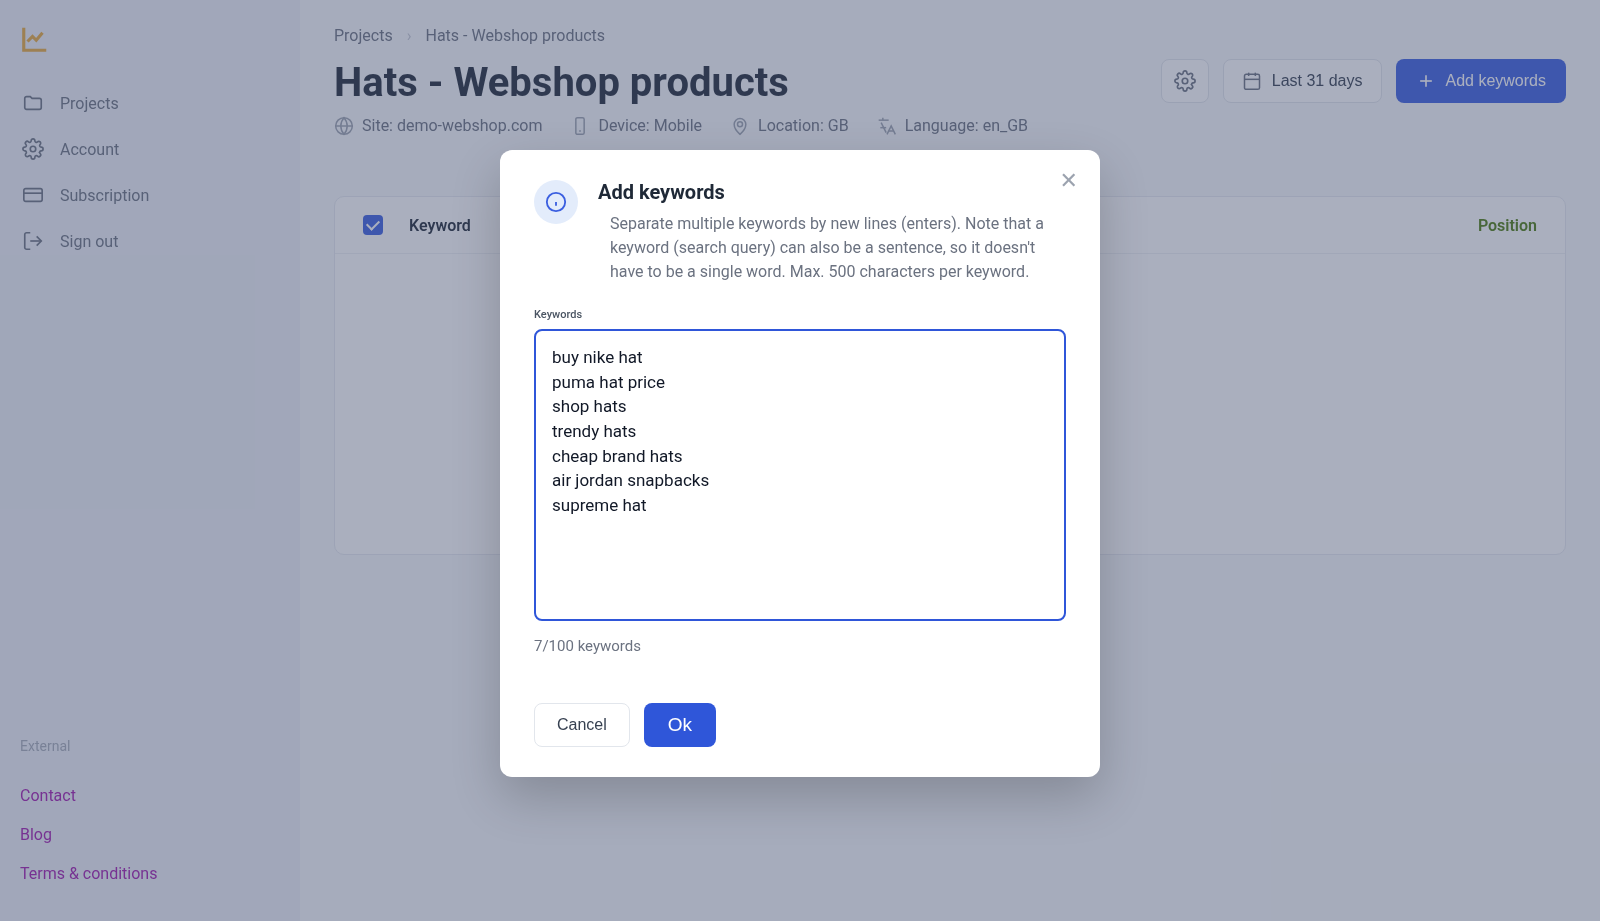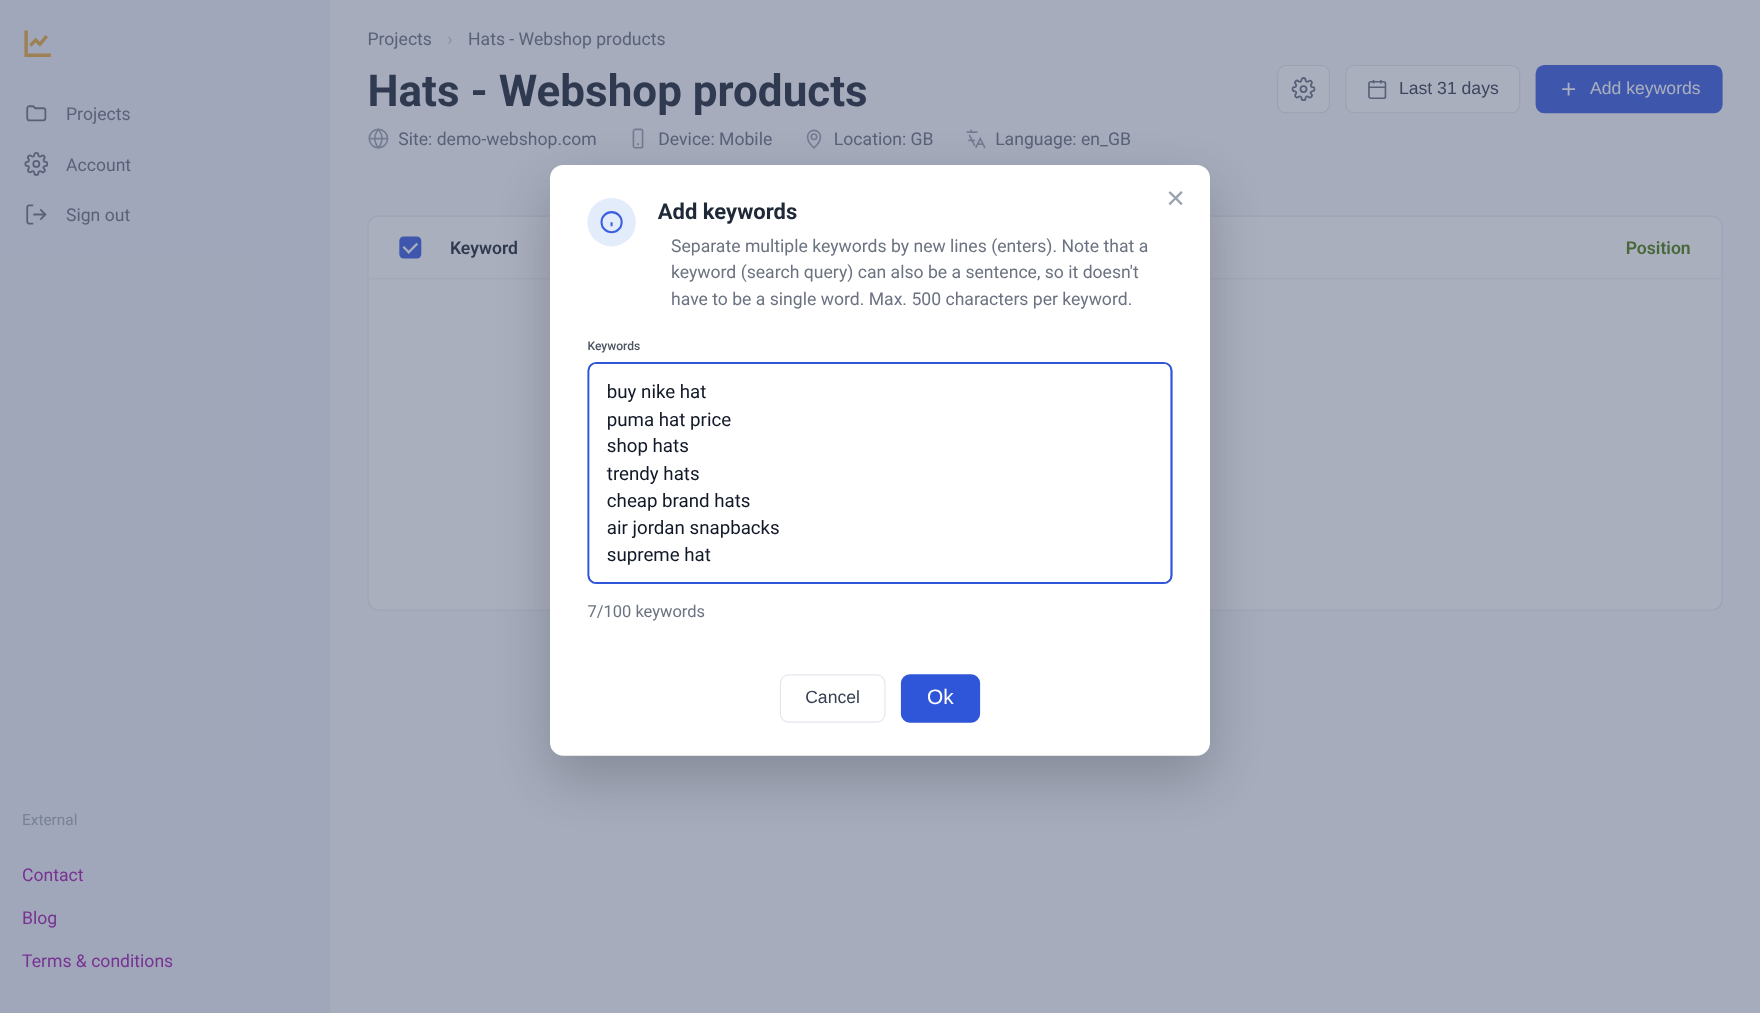--- a/index.html
+++ b/index.html
@@ -16,21 +16,21 @@
 .nav-footer-label { font-size: 14px; color: #a6acb8; margin-bottom: 22px; }
 .nav-footer a { display: block; color: #a21caf; font-size: 16px; padding: 10px 0; text-decoration: none; cursor: pointer; }
 
 
 .main { position: absolute; left: 300px; top: 0; right: 0; height: 100%; padding: 26px 34px; }
 .breadcrumb { display: flex; align-items: center; gap: 14px; font-size: 16px; color: #6b7280; margin-bottom: 14px; }
 .breadcrumb .sep { color: #c2c7d0; }
 .header-row { display: flex; align-items: flex-start; justify-content: space-between; }
 .title-block h1 { font-size: 40px; font-weight: 700; color: #1f2937; margin-bottom: 10px; }
 .meta-row { display: flex; align-items: center; gap: 28px; color: #6b7280; font-size: 16px; }
-.meta-item { display: flex; align-items: center; gap: 8px; }
+.meta-item { display: flex; gap: 8px; }
 .meta-item svg { width: 20px; height: 20px; stroke: #9ca3af; fill: none; stroke-width: 1.8; }
 
 .header-buttons { display: flex; align-items: center; gap: 14px; }
 .btn-icon { width: 48px; height: 44px; border: 1px solid #e2e6ec; border-radius: 8px; display: flex; align-items: center; justify-content: center; background: #fff; cursor: pointer; }
 .btn-icon svg { width: 22px; height: 22px; stroke: #6b7280; fill: none; stroke-width: 1.8; }
 .btn-outline { height: 44px; padding: 0 18px; border: 1px solid #e2e6ec; border-radius: 8px; background: #fff; display: flex; align-items: center; gap: 10px; color: #374151; font-size: 16px; cursor: pointer; }
 .btn-outline svg { width: 20px; height: 20px; stroke: #6b7280; fill: none; stroke-width: 1.8; }
 .btn-primary { height: 44px; padding: 0 20px; border-radius: 8px; background: #3b5fe0; color: #fff; border: none; display: flex; align-items: center; gap: 10px; font-size: 16px; cursor: pointer; }
 .btn-primary svg { width: 20px; height: 20px; stroke: #fff; fill: none; stroke-width: 2; }
 
@@ -47,23 +47,23 @@
 .overlay { position: absolute; inset: 0; background: rgba(66,78,110,0.45); display: flex; align-items: flex-start; justify-content: center; padding-top: 150px; }
 .modal { width: 600px; background: #fff; border-radius: 12px; padding: 30px 34px 30px 34px; position: relative; box-shadow: 0 20px 50px rgba(0,0,0,0.2); }
 .modal-head { display: flex; gap: 20px; align-items: flex-start; }
 .modal-icon { width: 44px; height: 44px; border-radius: 50%; background: #e3ecfb; display: flex; align-items: center; justify-content: center; flex-shrink: 0; }
 .modal-icon svg { width: 22px; height: 22px; stroke: #3b5fe0; fill: none; stroke-width: 2; }
 .modal-title { font-size: 20px; font-weight: 700; color: #1f2937; margin-bottom: 8px; }
 .modal-desc { font-size: 16px; color: #6b7280; line-height: 1.5; margin-left: 12px; }
 .modal-close { position: absolute; top: 20px; right: 22px; background: none; border: none; cursor: pointer; color: #9ca3af; font-size: 22px; line-height: 1; }
 .modal-body { margin-top: 24px; margin-left: 0; }
 .field-label { font-size: 11px; color: #4b5563; margin-bottom: 8px; font-weight: 500; }
-.textarea { width: 100%; height: 202px; border: 2px solid #2f56d9; border-radius: 8px; padding: 14px 16px; font-size: 17px; font-family: inherit; color: #111827; resize: none; outline: none; line-height: 1.45; }
+.textarea { width: 100%; height: 292px; border: 2px solid #2f56d9; border-radius: 8px; padding: 14px 16px; font-size: 17px; font-family: inherit; color: #111827; resize: none; outline: none; line-height: 1.45; }
 .counter { font-size: 15px; color: #6b7280; margin-top: 12px; }
-.modal-footer { display: flex; justify-content: center; gap: 14px; margin-top: 48px; }
+.modal-footer { display: flex; justify-content: flex-start; gap: 14px; margin-top: 48px; }
 .btn-cancel { height: 44px; padding: 0 22px; border: 1px solid #e2e6ec; border-radius: 8px; background: #fff; color: #374151; font-size: 16px; cursor: pointer; }
 .btn-ok { height: 44px; padding: 0 24px; border-radius: 8px; background: #2f56d9; color: #fff; border: none; font-size: 19px; cursor: pointer; }
 </style>
 </head>
 <body>
 
 <aside class="sidebar">
   <div class="logo">
     <svg viewBox="0 0 24 24">
         <path d="M3 3v18h18" fill="none" stroke="#e7a93c" stroke-width="2.5"></path>
@@ -76,20 +76,27 @@
           <path d="M3 7a2 2 0 012-2h4l2 2h8a2 2 0 012 2v8a2 2 0 01-2 2H5a2 2 0 01-2-2V7z"></path>
         </svg>
       <span>Projects</span>
     </div>
     <div class="nav-item">
       <svg viewBox="0 0 24 24">
           <circle cx="12" cy="12" r="3"></circle>
           <path d="M19.4 15a1.7 1.7 0 00.34 1.87l.06.06a2 2 0 11-2.83 2.83l-.06-.06a1.7 1.7 0 00-1.87-.34 1.7 1.7 0 00-1 1.56V21a2 2 0 01-4 0v-.09a1.7 1.7 0 00-1-1.56 1.7 1.7 0 00-1.87.34l-.06.06a2 2 0 11-2.83-2.83l.06-.06a1.7 1.7 0 00.34-1.87 1.7 1.7 0 00-1.56-1H3a2 2 0 010-4h.09a1.7 1.7 0 001.56-1 1.7 1.7 0 00-.34-1.87l-.06-.06a2 2 0 112.83-2.83l.06.06a1.7 1.7 0 001.87.34h0a1.7 1.7 0 001-1.56V3a2 2 0 014 0v.09a1.7 1.7 0 001 1.56h0a1.7 1.7 0 001.87-.34l.06-.06a2 2 0 112.83 2.83l-.06.06a1.7 1.7 0 00-.34 1.87v0a1.7 1.7 0 001.56 1H21a2 2 0 010 4h-.09a1.7 1.7 0 00-1.56 1z"></path>
         </svg>
       <span>Account</span>
+    </div>
+    <div class="nav-item">
+      <svg viewBox="0 0 24 24">
+          <rect x="2" y="5" width="20" height="14" rx="2"></rect>
+          <line x1="2" y1="10" x2="22" y2="10"></line>
+        </svg>
+      <span>Subscription</span>
     </div>
     <div class="nav-item">
       <svg viewBox="0 0 24 24">
           <path d="M9 21H5a2 2 0 01-2-2V5a2 2 0 012-2h4"></path>
           <polyline points="16 17 21 12 16 7"></polyline>
           <line x1="21" y1="12" x2="9" y2="12"></line>
         </svg>
       <span>Sign out</span>
     </div>
   </nav>

